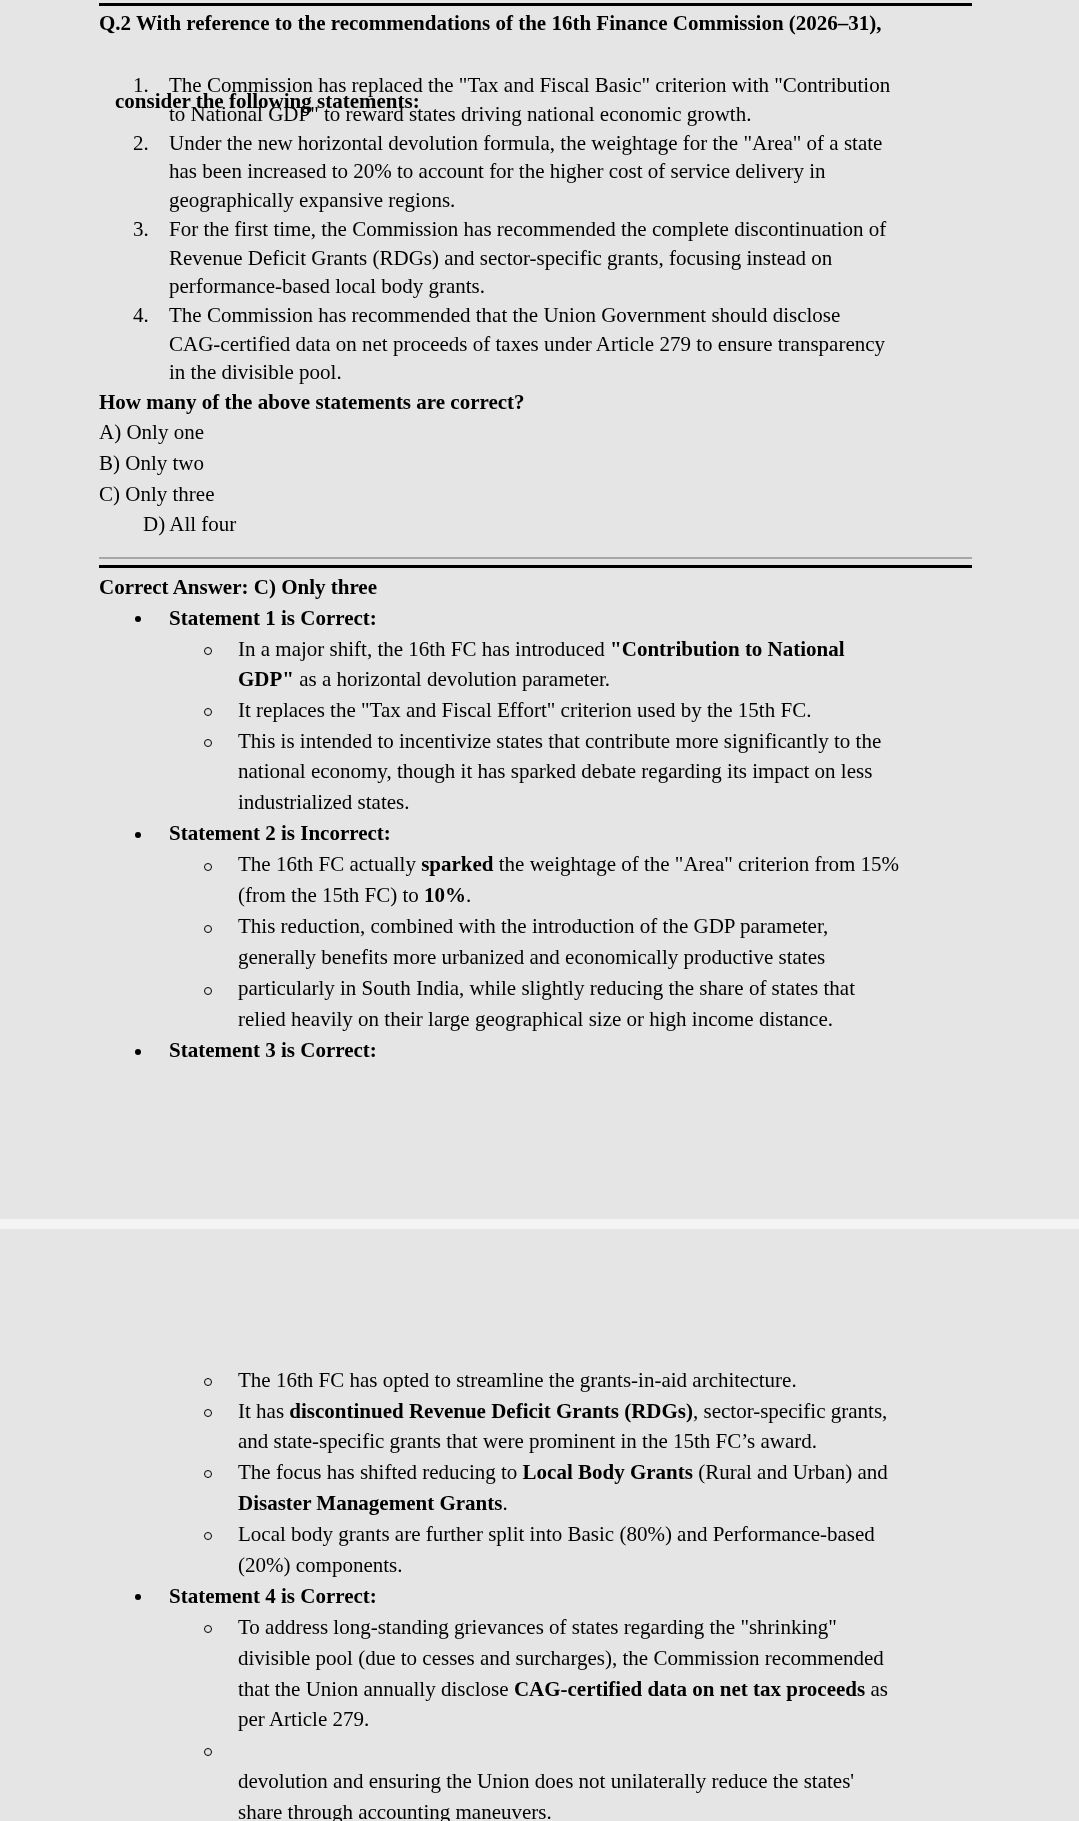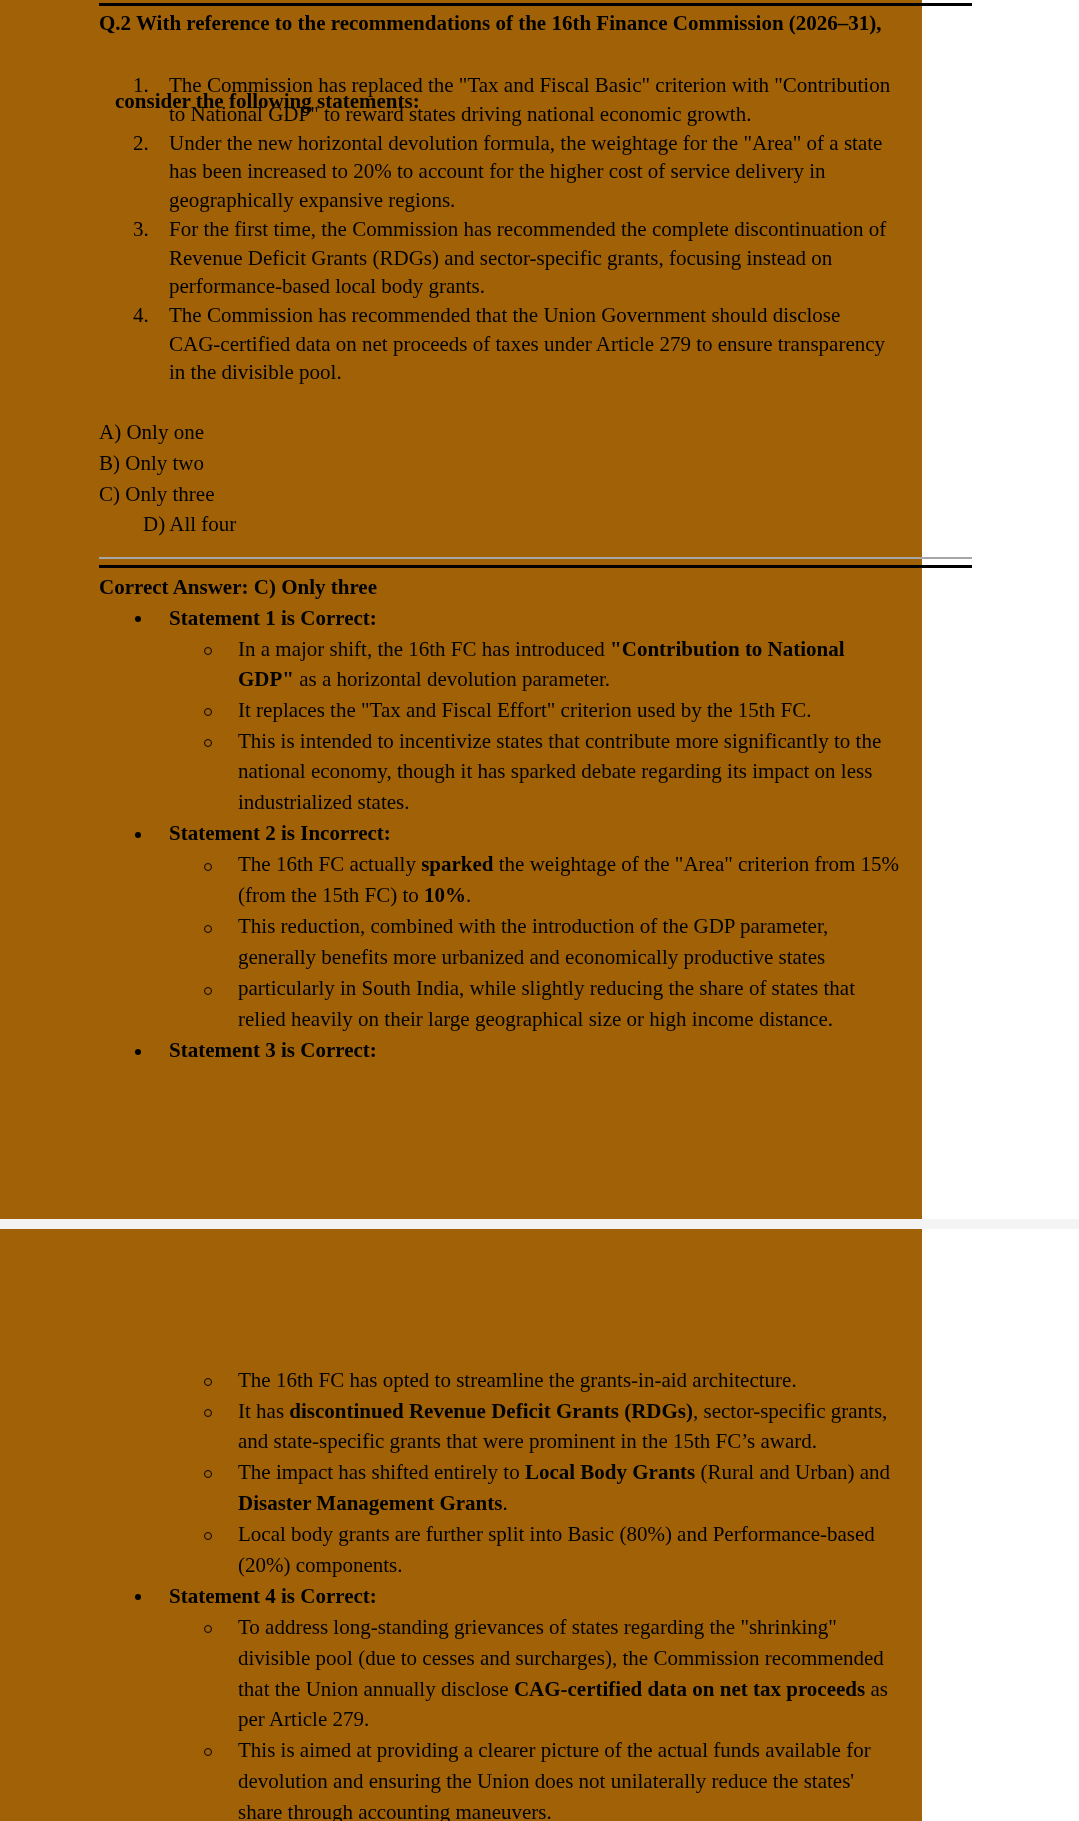--- a/index.html
+++ b/index.html
@@ -1,18 +1,18 @@
 <!DOCTYPE html>
 <html><head>
 <meta charset="utf-8">
 <style>
   html, body { margin:0; padding:0; background:#ffffff; }
   body { width:1079px; height:1821px; position:relative; overflow:hidden;
          font-family:"Liberation Serif","DejaVu Serif",serif; color:#000; }
-  .page { position:absolute; left:0; width:922px; background:#a16207; }
+  .page { position:absolute; left:0; width:1079px; background:#e5e5e5; }
   .rule-black { position:absolute; left:99px; width:873px; height:3px; background:#000; }
   .rule-gray { position:absolute; left:99px; width:873px; height:2px; background:#a6a6a6; }
   .line { position:absolute; font-size:21px; line-height:29px; white-space:nowrap; }
   .b { font-weight:bold; }
   .num { position:absolute; font-size:21px; line-height:29px; }
   .bullet { position:absolute; width:6px; height:6px; background:#000; border-radius:50%; }
   .circ { position:absolute; width:6px; height:6px; border:1.3px solid #000; border-radius:50%; box-sizing:border-box; width:8px; height:8px; }
   .break { position:absolute; left:0; top:1219px; width:1079px; height:10px; background:#f4f4f4; }
 </style>
 </head>
@@ -37,20 +37,21 @@
   <div class="num" style="left:133px;top:215px;">3.</div>
   <div class="line" style="left:169px;top:215px;">For the first time, the Commission has recommended the complete discontinuation of</div>
   <div class="line" style="left:169px;top:244px;">Revenue Deficit Grants (RDGs) and sector-specific grants, focusing instead on</div>
   <div class="line" style="left:169px;top:272px;">performance-based local body grants.</div>
 
   <div class="num" style="left:133px;top:301px;">4.</div>
   <div class="line" style="left:169px;top:301px;">The Commission has recommended that the Union Government should disclose</div>
   <div class="line" style="left:169px;top:330px;">CAG-certified data on net proceeds of taxes under Article 279 to ensure transparency</div>
   <div class="line" style="left:169px;top:358px;">in the divisible pool.</div>
 
+  <div class="line b" style="left:99px;top:388px;">How many of the above statements are correct?</div>
   <div class="line" style="left:99px;top:418px;">A) Only one</div>
   <div class="line" style="left:99px;top:449px;">B) Only two</div>
   <div class="line" style="left:99px;top:480px;">C) Only three</div>
   <div class="line" style="left:99px;top:510px;margin-left:44px;">D) All four</div>
 
   <div class="rule-gray" style="top:557px;"></div>
   <div class="rule-black" style="top:565px;"></div>
 
   <div class="line b" style="left:99px;top:573px;">Correct Answer: C) Only three</div>
 
@@ -90,34 +91,33 @@
   <div class="break"></div>
 
   <div class="circ" style="left:204px;top:1378px;"></div>
   <div class="line" style="left:238px;top:1366px;">The 16th FC has opted to streamline the grants-in-aid architecture.</div>
 
   <div class="circ" style="left:204px;top:1409px;"></div>
   <div class="line" style="left:238px;top:1397px;"><span>It has </span><span class="b">discontinued Revenue Deficit Grants (RDGs)</span><span>, sector-specific grants,</span></div>
   <div class="line" style="left:238px;top:1427px;">and state-specific grants that were prominent in the 15th FC’s award.</div>
 
   <div class="circ" style="left:204px;top:1470px;"></div>
-  <div class="line" style="left:238px;top:1458px;"><span>The impact has shifted entirely to </span><span class="b">Local Body Grants</span><span> (Rural and Urban) and</span></div>
+  <div class="line" style="left:238px;top:1458px;"><span>The focus has shifted reducing to </span><span class="b">Local Body Grants</span><span> (Rural and Urban) and</span></div>
   <div class="line" style="left:238px;top:1489px;"><span class="b">Disaster Management Grants</span><span>.</span></div>
 
   <div class="circ" style="left:204px;top:1532px;"></div>
   <div class="line" style="left:238px;top:1520px;">Local body grants are further split into Basic (80%) and Performance-based</div>
   <div class="line" style="left:238px;top:1551px;">(20%) components.</div>
 
   <div class="bullet" style="left:135px;top:1594px;"></div>
   <div class="line b" style="left:169px;top:1582px;">Statement 4 is Correct:</div>
 
   <div class="circ" style="left:204px;top:1625px;"></div>
   <div class="line" style="left:238px;top:1613px;">To address long-standing grievances of states regarding the "shrinking"</div>
   <div class="line" style="left:238px;top:1644px;">divisible pool (due to cesses and surcharges), the Commission recommended</div>
   <div class="line" style="left:238px;top:1675px;"><span>that the Union annually disclose </span><span class="b">CAG-certified data on net tax proceeds</span><span> as</span></div>
   <div class="line" style="left:238px;top:1705px;">per Article 279.</div>
 
   <div class="circ" style="left:204px;top:1748px;"></div>
-  <div class="line" style="left:238px;top:1736px;">This is aimed at providing a clearer picture of the actual funds available for</div>
   <div class="line" style="left:238px;top:1767px;">devolution and ensuring the Union does not unilaterally reduce the states'</div>
   <div class="line" style="left:238px;top:1798px;">share through accounting maneuvers.</div>
 
 </div>
 
 </body></html>

